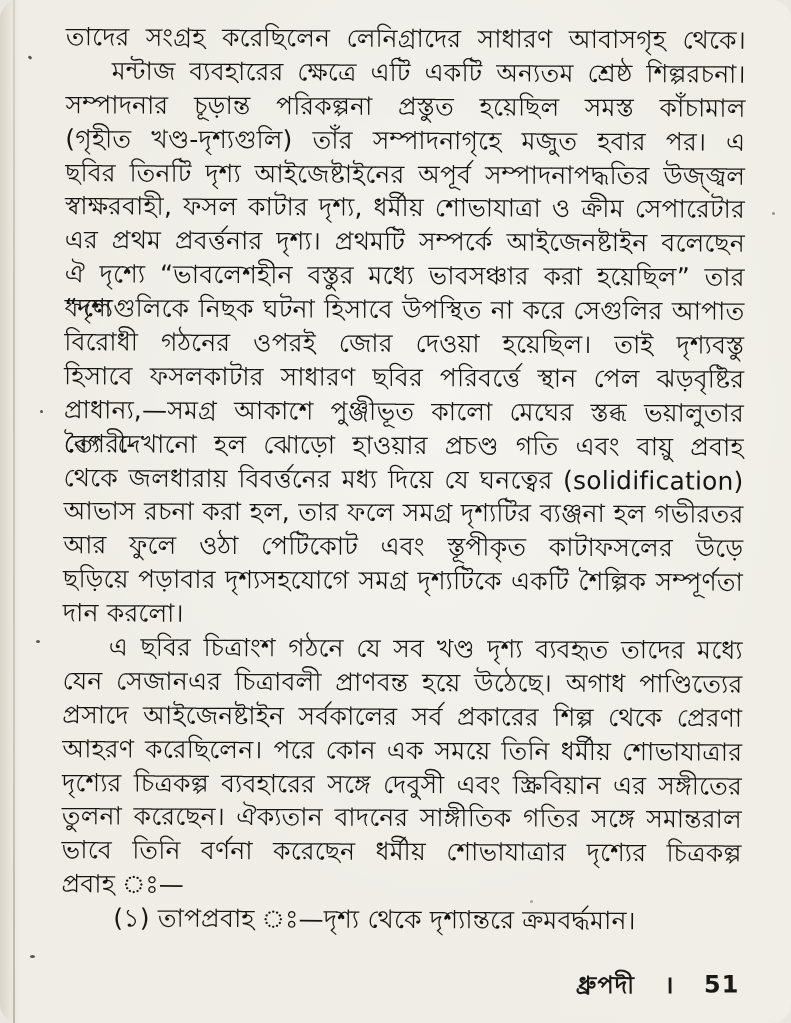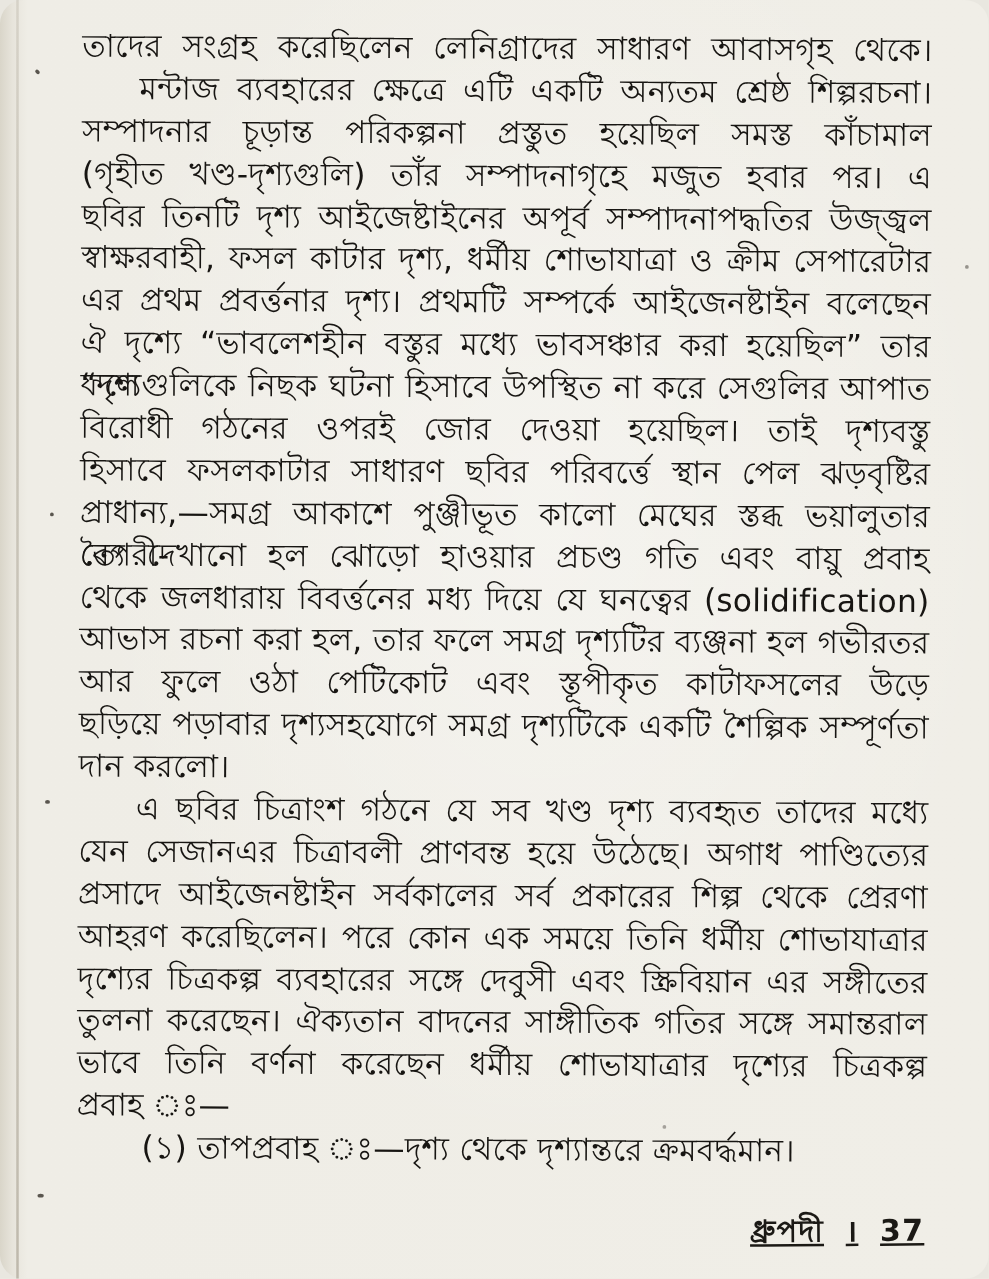--- a/index.html
+++ b/index.html
@@ -65,21 +65,21 @@
   .page-footer {
     position: absolute;
     right: 52px;
     top: 966px;
     font-size: 24px;
     font-weight: 600;
     color: #1b1915;
     transform: rotate(-0.4deg);
     letter-spacing: 1px;
   }
-  .page-footer span { margin-left: 8px; text-decoration: underline; }
+  .page-footer span { margin-left: 20px; }
   
   .speck {
     position: absolute;
     background: rgba(40,35,28,0.75);
     border-radius: 50%;
   }
   .s1 { left: 28px;  top: 56px;  width: 4px; height: 3px; transform: rotate(40deg); }
   .s2 { left: 40px;  top: 410px; width: 3px; height: 3px; }
   .s3 { left: 36px;  top: 640px; width: 4px; height: 3px; }
   .s4 { left: 30px;  top: 955px; width: 5px; height: 3px; }
@@ -125,15 +125,15 @@
     <div class="line justified">দৃশ্যের চিত্রকল্প ব্যবহারের সঙ্গে দেবুসী এবং স্ক্রিবিয়ান এর সঙ্গীতের</div>
     <div class="line justified">তুলনা করেছেন। ঐক্যতান বাদনের সাঙ্গীতিক গতির সঙ্গে সমান্তরাল</div>
     <div class="line justified">ভাবে তিনি বর্ণনা করেছেন ধর্মীয় শোভাযাত্রার দৃশ্যের চিত্রকল্প</div>
     <div class="line leftend">প্রবাহ ঃ—</div>
     <div class="line item">(১)  তাপপ্রবাহ ঃ—দৃশ্য থেকে দৃশ্যান্তরে ক্রমবর্দ্ধমান।</div>
   </div>
 
   <div class="page-footer">
     <span>ধ্রুপদী</span>
     <span>।</span>
-    <span>37</span>
+    <span>51</span>
   </div>
 </div>
 
 </body></html>

